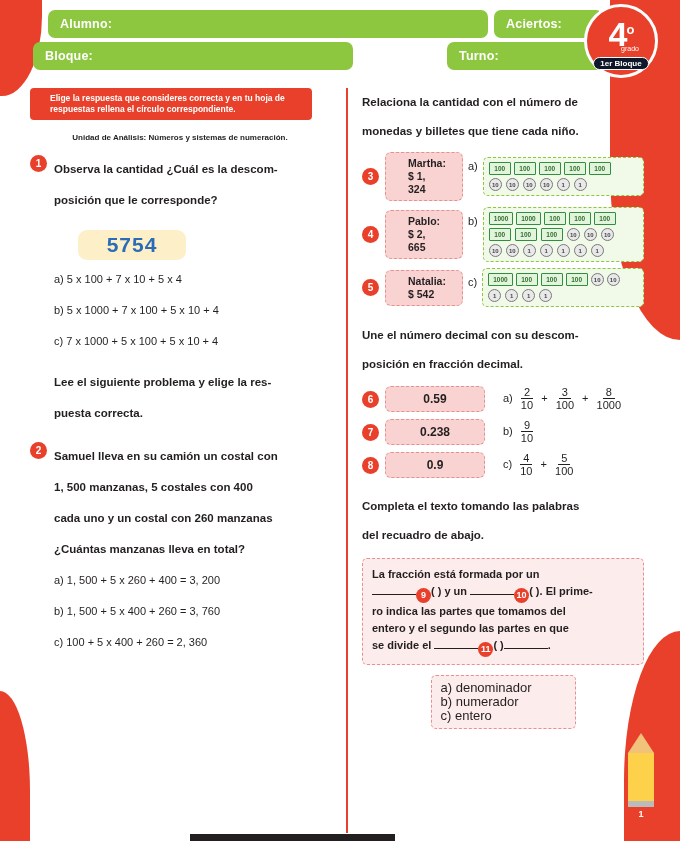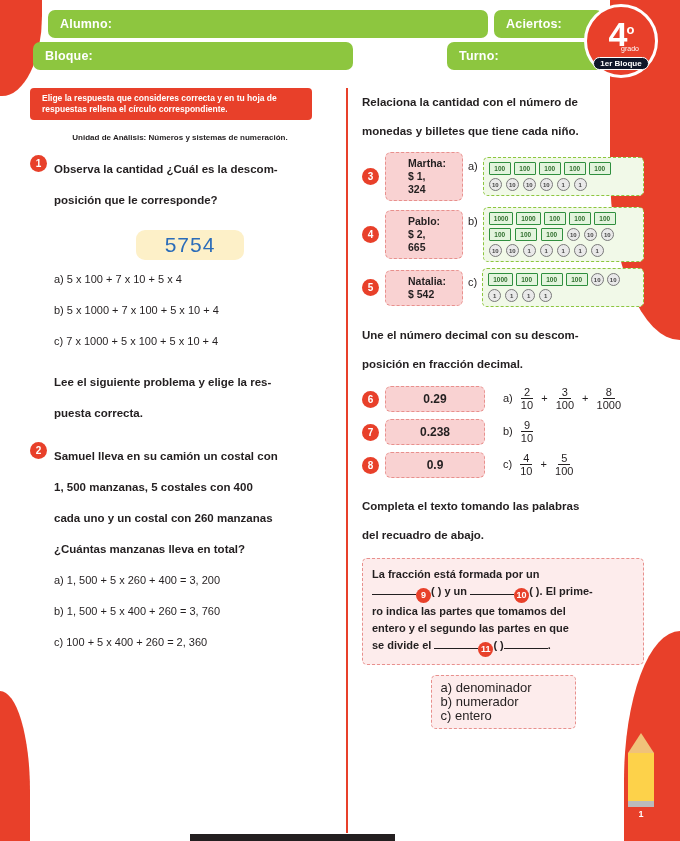--- a/index.html
+++ b/index.html
@@ -91,21 +91,21 @@
     background:#e8402a;
   }
   .col-right {
     position:absolute; left:362px; top:88px; width:282px; height:740px;
   }
 
   
   .instr-banner {
     background:#e8402a; color:#ffffff;
     font-size:8.5px; font-weight:bold; line-height:11px;
-    padding:5px 12px; border-radius:4px;
+    padding:5px 20px; border-radius:4px;
     width:282px;
   }
   .unit-line {
     text-align:center; font-size:8px; font-weight:bold;
     color:#231f20; margin-top:13px; width:300px;
   }
 
   .q { display:flex; align-items:flex-start; margin-top:12px; }
   .qnum {
     flex:0 0 17px; height:17px; border-radius:50%;
@@ -116,26 +116,26 @@
   }
   .qtext {
     font-size:11.5px; font-weight:bold; line-height:31px;
     color:#231f20;
   }
   .answer {
     font-size:11px; line-height:31px; color:#231f20;
     margin-left:24px;
   }
   .numbox {
-    margin:14px auto 4px 106px;
+    margin:14px auto 4px 48px;
     background:#fdf0c8;
     border-radius:9px;
     width:108px; height:30px;
     display:flex; align-items:center; justify-content:center;
-    color:#2b6cb9; font-size:21px; font-weight:normal;
+    color:#2b6cb9; font-size:21px; font-weight:bold;
     letter-spacing:1px;
   }
   .spacer-sm { height:10px; }
   .bottom-bar {
     position:absolute; left:190px; bottom:0px; width:205px; height:7px;
     background:#231f20;
   }
 
   
   .r-heading {
@@ -390,21 +390,21 @@
     </div>
   </div>
 
   <div class="r-heading" style="margin-top:14px;">
     <div>Une el número decimal con su descom-</div>
     <div>posición en fracción decimal.</div>
   </div>
 
   <div class="dec-row">
     <div class="money-num">6</div>
-    <div class="dec-chip">0.29</div>
+    <div class="dec-chip">0.59</div>
     <div class="frac-col">
       <span>a)</span>
       <span class="frac">
           <span class="top">2</span>
           <span class="bot">10</span>
         </span>
       <span>+</span>
       <span class="frac">
           <span class="top">3</span>
           <span class="bot">100</span>

